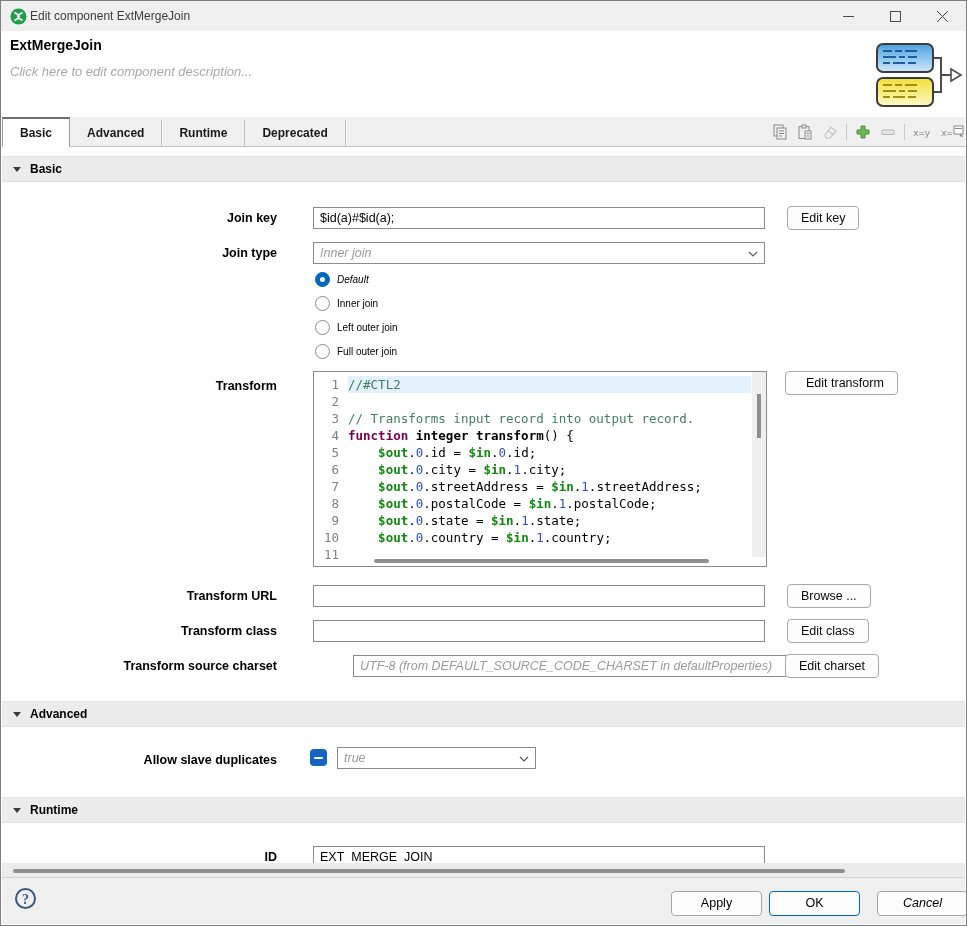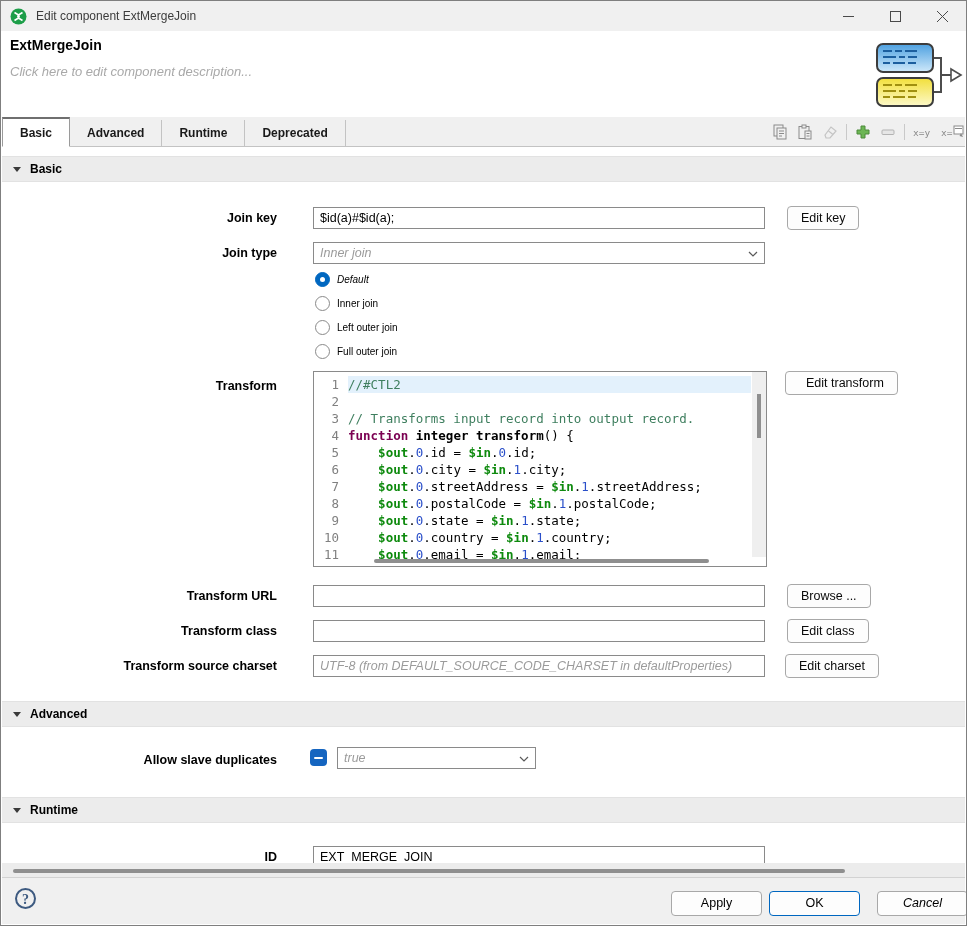--- a/index.html
+++ b/index.html
@@ -5,21 +5,21 @@
   html,body{margin:0;padding:0;background:#fff;}
   *{box-sizing:border-box;}
   .window{
     position:relative;width:967px;height:926px;background:#fff;
     border:1px solid #7f7f7f;overflow:hidden;
     font-family:"Liberation Sans",sans-serif;font-size:12px;color:#000;
   }
   
   .titlebar{position:absolute;top:0;left:0;right:0;height:30px;background:#f0f0f0;display:flex;align-items:center;padding-left:9px;}
   .app-icon{width:17px;height:17px;display:inline-block;}
-  .title-text{margin-left:9px;color:#3c3c3c;font-size:12px;}
+  .title-text{margin-left:3px;color:#3c3c3c;font-size:12px;}
   .win-controls{margin-left:auto;display:flex;height:100%;}
   .win-btn{width:47px;height:100%;display:flex;align-items:center;justify-content:center;color:#4a4a4a;}
   
   .header{position:absolute;top:30px;left:1px;right:1px;height:86px;background:#fff;}
   .comp-name{position:absolute;left:8px;top:6px;font-size:14px;font-weight:bold;}
   .comp-desc{position:absolute;left:8px;top:33px;font-style:italic;color:#a9a9a9;font-size:13px;}
   .comp-icon{position:absolute;right:2px;top:10px;}
   
   .tabbar{position:absolute;top:116px;left:1px;right:1px;height:30px;background:#f0f0f0;border-bottom:1px solid #c3c3c3;display:flex;align-items:flex-end;}
   .tab{height:26px;padding:0 17px;display:flex;align-items:center;font-weight:bold;background:#f0f0f0;border-right:1px solid #c3c3c3;color:#1a1a1a;}
@@ -260,41 +260,40 @@
           <div class="ln hl"><span class="tk-comment">//#CTL2</span></div>
           <div class="ln">&nbsp;</div>
           <div class="ln"><span class="tk-comment">// Transforms input record into output record.</span></div>
           <div class="ln"><span class="tk-keyword">function</span><span class="tk-plain"> </span><span class="tk-type">integer</span><span class="tk-plain"> </span><span class="tk-func">transform</span><span class="tk-plain">() {</span></div>
           <div class="ln"><span class="tk-plain">    </span><span class="tk-var">$out</span><span class="tk-plain">.</span><span class="tk-num">0</span><span class="tk-plain">.id = </span><span class="tk-var">$in</span><span class="tk-plain">.</span><span class="tk-num">0</span><span class="tk-plain">.id;</span></div>
           <div class="ln"><span class="tk-plain">    </span><span class="tk-var">$out</span><span class="tk-plain">.</span><span class="tk-num">0</span><span class="tk-plain">.city = </span><span class="tk-var">$in</span><span class="tk-plain">.</span><span class="tk-num">1</span><span class="tk-plain">.city;</span></div>
           <div class="ln"><span class="tk-plain">    </span><span class="tk-var">$out</span><span class="tk-plain">.</span><span class="tk-num">0</span><span class="tk-plain">.streetAddress = </span><span class="tk-var">$in</span><span class="tk-plain">.</span><span class="tk-num">1</span><span class="tk-plain">.streetAddress;</span></div>
           <div class="ln"><span class="tk-plain">    </span><span class="tk-var">$out</span><span class="tk-plain">.</span><span class="tk-num">0</span><span class="tk-plain">.postalCode = </span><span class="tk-var">$in</span><span class="tk-plain">.</span><span class="tk-num">1</span><span class="tk-plain">.postalCode;</span></div>
           <div class="ln"><span class="tk-plain">    </span><span class="tk-var">$out</span><span class="tk-plain">.</span><span class="tk-num">0</span><span class="tk-plain">.state = </span><span class="tk-var">$in</span><span class="tk-plain">.</span><span class="tk-num">1</span><span class="tk-plain">.state;</span></div>
           <div class="ln"><span class="tk-plain">    </span><span class="tk-var">$out</span><span class="tk-plain">.</span><span class="tk-num">0</span><span class="tk-plain">.country = </span><span class="tk-var">$in</span><span class="tk-plain">.</span><span class="tk-num">1</span><span class="tk-plain">.country;</span></div>
-          <div class="ln"><span class="tk-plain">    </span><span class="tk-var">$out</span><span class="tk-plain">.</span><span class="tk-num">0</span><span class="tk-plain">.email = </span><span class="tk-var">$in</span><span class="tk-plain">.</span><span class="tk-num">1</span><span class="tk-plain">.email;</span></div>
         </div>
       <div class="vsb">
           <div class="vthumb"></div>
         </div>
       <div class="ehsb">
           <div class="hthumb"></div>
         </div>
     </div>
     <div class="btn" style="left:783px;top:224px;padding-left:20px;">Edit transform</div>
 
     <div class="lbl" style="top:438px;">Transform URL</div>
     <input class="fld" style="top: 438px;" value="">
     <div class="btn" style="left:785px;top:437px;">Browse ...</div>
 
     <div class="lbl" style="top:473px;">Transform class</div>
     <input class="fld" style="top: 473px;" value="">
     <div class="btn" style="left:785px;top:472px;">Edit class</div>
 
     <div class="lbl" style="top:508px;">Transform source charset</div>
-    <input class="fld" style="top: 508px;" placeholder="UTF-8 (from DEFAULT_SOURCE_CODE_CHARSET in defaultProperties)">
+    <input class="fld" style="top: 508px; margin-left: 40px;" placeholder="UTF-8 (from DEFAULT_SOURCE_CODE_CHARSET in defaultProperties)">
     <div class="btn" style="left:783px;top:507px;">Edit charset</div>
 
     <div class="sect-head" style="top:554px;">
       <span class="tri"></span>
       <span>Advanced</span>
     </div>
 
     <div class="lbl" style="top:602px;">Allow slave duplicates</div>
     <div class="cbx" style="top:602px;">
         <span class="bar"></span>

